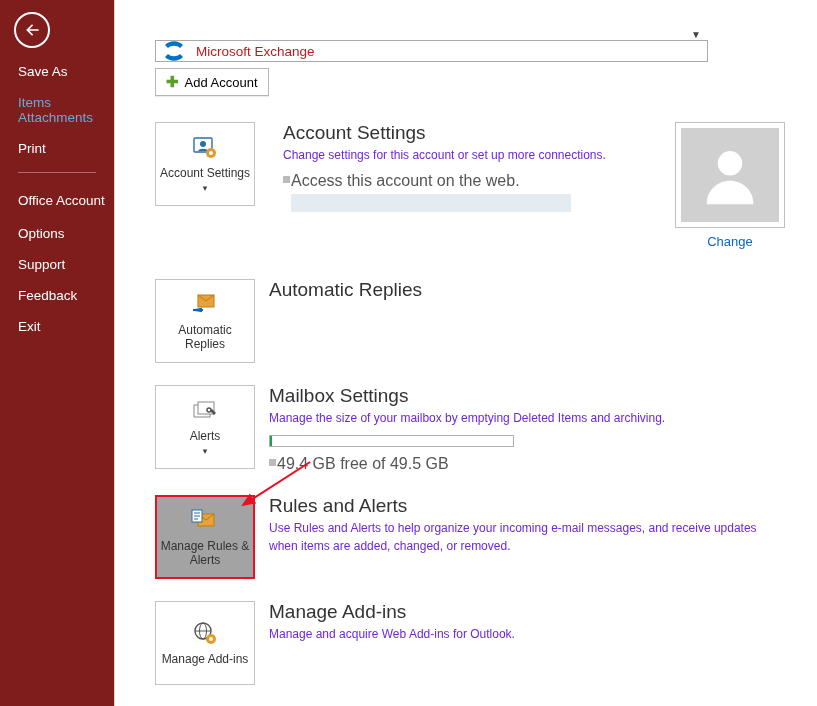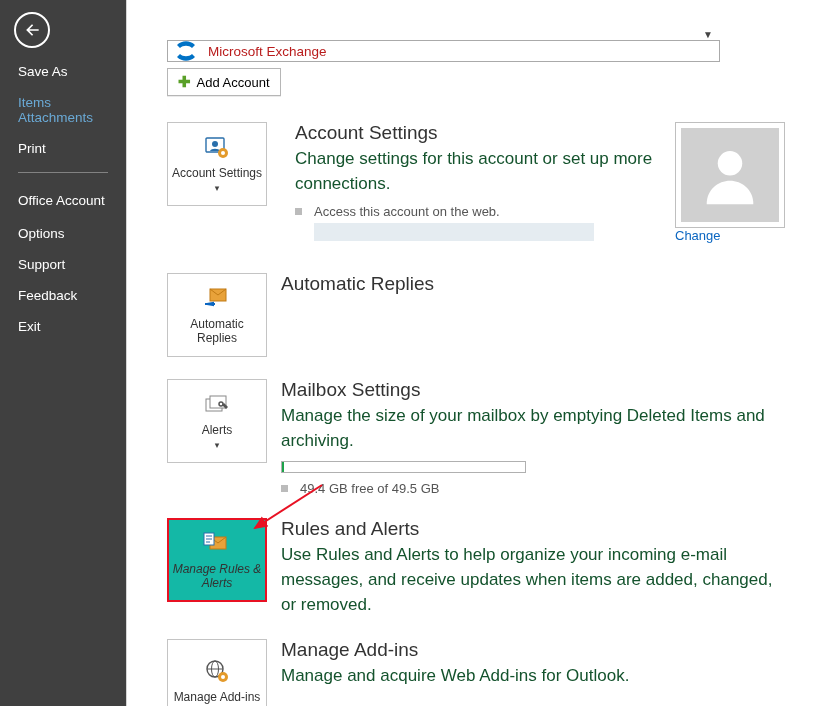--- a/index.html
+++ b/index.html
@@ -9,22 +9,22 @@
       font-family: "Segoe UI", Arial, sans-serif;
     }
     body {
       width: 817px;
       height: 706px;
       display: flex;
       background: #f5f5f5;
       overflow: hidden;
     }
     .sidebar {
-      width: 126px;
-      background: #404040;
+      width: 114px;
+      background: #7f1d1d;
       color: #fff;
       padding: 12px 0 8px 0;
       flex-shrink: 0;
     }
     .back-circle {
       width: 36px;
       height: 36px;
       border: 2px solid #fff;
       border-radius: 50%;
       margin-left: 14px;
@@ -125,22 +125,21 @@
       justify-content: center;
       font-size: 12px;
       text-align: center;
       cursor: pointer;
       padding: 4px 2px;
       line-height: 1.2;
       color: #333;
     }
     .tile.highlighted {
       border: 2.5px solid #e81123;
-      background: #14b8a6;
-      font-style: italic;
+      background: #a3a3a3;
     }
     .tile-icon {
       margin-bottom: 4px;
       height: 28px;
       display: flex;
       align-items: center;
       justify-content: center;
     }
     .tile-caret {
       font-size: 9px;
@@ -151,47 +150,49 @@
       margin-left: 14px;
       flex: 1;
     }
     .section-title {
       font-size: 19px;
       color: #333;
       font-weight: 400;
       margin-bottom: 3px;
     }
     .section-desc {
-      font-size: 17px;
-      color: #14532d;
+      font-size: 12px;
+      color: #6d28d9;
       line-height: 1.45;
     }
     .bullet-row {
       display: flex;
       align-items: flex-start;
-      gap: 12px;
+      gap: 1px;
       margin-top: 8px;
-      font-size: 13px;
+      font-size: 16px;
       color: #555;
     }
     .bullet-sq {
       width: 7px;
       height: 7px;
       background: #bbb;
       margin-top: 4px;
       flex-shrink: 0;
     }
     .account-panel {
       display: flex;
       gap: 14px;
       align-items: flex-start;
     }
     .avatar-block {
       display: flex;
       flex-direction: column;
+      align-items: center;
+      gap: 6px;
     }
     .avatar-frame {
       width: 110px;
       height: 106px;
       border: 1px solid #bfbfbf;
       background: #fff;
       padding: 5px;
     }
     .avatar-inner {
       width: 100%;

